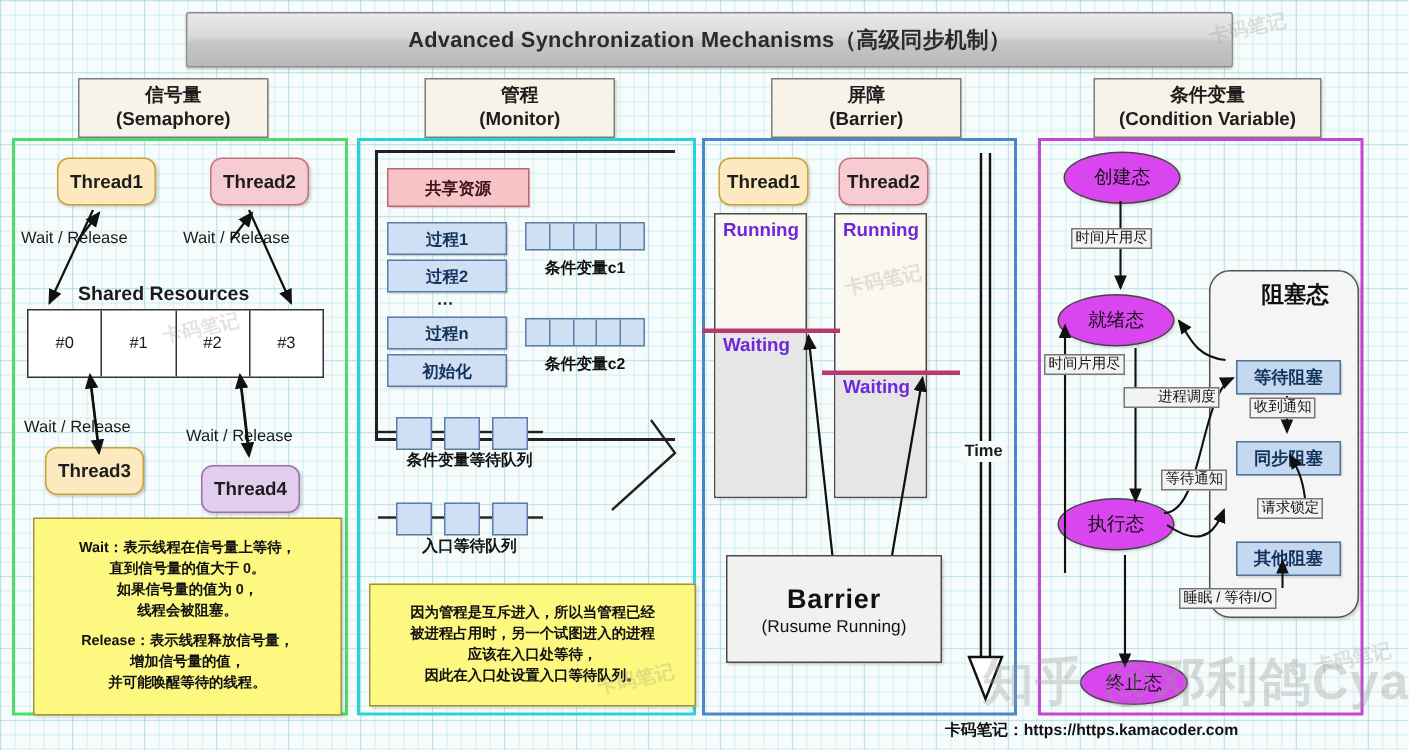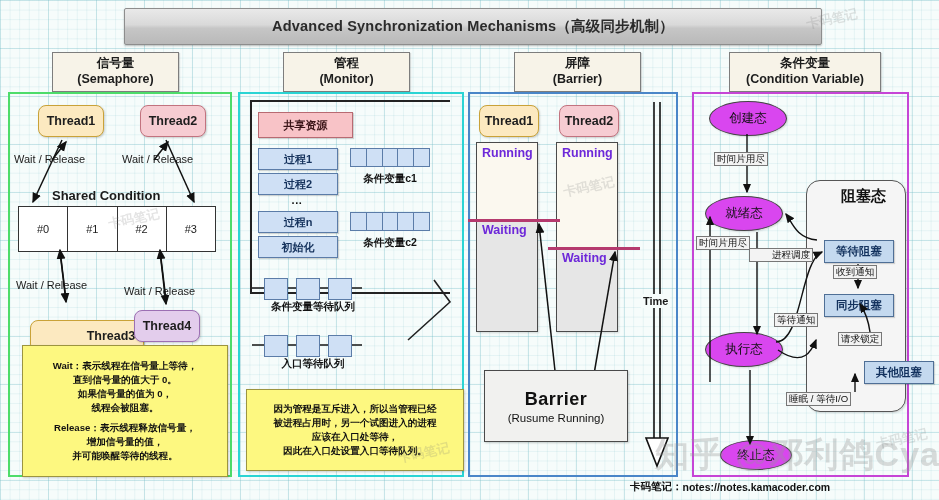--- a/index.html
+++ b/index.html
@@ -153,29 +153,29 @@
   <span>(Condition Variable)</span>
 </div>
 
 <div class="abs panel" id="panel-semaphore"></div>
 <div class="abs panel" id="panel-monitor"></div>
 <div class="abs panel" id="panel-barrier"></div>
 <div class="abs panel" id="panel-cond"></div>
 
 <div class="abs c thread th-yellow" style="left:38px;top:105px;width:64px;height:30px;">Thread1</div>
 <div class="abs c thread th-pink" style="left:140px;top:105px;width:64px;height:30px;">Thread2</div>
-<div class="abs c thread th-yellow" style="left:30px;top:320px;width:64px;height:30px;padding-left:48px;">Thread3</div>
+<div class="abs c thread th-yellow" style="left:30px;top:298px;width:64px;height:30px;">Thread3</div>
 <div class="abs c thread th-purple" style="left:134px;top:310px;width:64px;height:30px;">Thread4</div>
 
 <div class="abs lbl" style="left:14px;top:153px;">Wait / Release</div>
 <div class="abs lbl" style="left:122px;top:153px;">Wait / Release</div>
 <div class="abs lbl" style="left:16px;top:279px;">Wait / Release</div>
 <div class="abs lbl" style="left:124px;top:285px;">Wait / Release</div>
 
-<div class="abs lbl lbl-b" style="left:52px;top:188px;font-size:13px;">Shared Condition</div>
+<div class="abs lbl lbl-b" style="left:52px;top:188px;font-size:13px;">Shared Resources</div>
 
 <div class="abs res-table" style="left:18px;top:206px;width:196px;height:44px;">
   <div class="res-cell c">#0</div>
   <div class="res-cell c">#1</div>
   <div class="res-cell c">#2</div>
   <div class="res-cell c">#3</div>
 </div>
 
 <svg class="abs" style="left:8px;top:92px;width:220px;height:381px;overflow:visible">
   <defs>
@@ -305,21 +305,21 @@
 
 <div class="abs c ellipse" style="left:709px;top:101px;width:76px;height:33px;">创建态</div>
 <div class="abs c ellipse" style="left:705px;top:196px;width:76px;height:33px;">就绪态</div>
 <div class="abs c ellipse" style="left:705px;top:332px;width:76px;height:33px;">执行态</div>
 <div class="abs c ellipse" style="left:720px;top:440px;width:70px;height:28px;">终止态</div>
 
 <div class="abs blocked-panel" style="left:806px;top:180px;width:98px;height:230px;"></div>
 <div class="abs c blocked-title" style="left:806px;top:185px;width:115px;height:22px;">阻塞态</div>
 <div class="abs c bstate" style="left:824px;top:240px;width:68px;height:21px;">等待阻塞</div>
 <div class="abs c bstate" style="left:824px;top:294px;width:68px;height:21px;">同步阻塞</div>
-<div class="abs c bstate" style="left:824px;top:361px;width:68px;height:21px;margin-left:40px;">其他阻塞</div>
+<div class="abs c bstate" style="left:824px;top:361px;width:68px;height:21px;">其他阻塞</div>
 
 <svg class="abs" style="left:692px;top:92px;width:213px;height:381px;overflow:visible">
   <g stroke="#111" stroke-width="1.4" fill="none" marker-end="url(#ah)">
     <line x1="755" y1="0" x2="755" y2="0"></line>
 
     <line x1="55" y1="42" x2="55" y2="100"></line>
 
     <line x1="18" y1="290" x2="18" y2="125"></line>
 
     <line x1="65" y1="140" x2="65" y2="242"></line>
@@ -335,29 +335,29 @@
     <path d="M163,300 C163,290 163,288 163,282"></path>
 
     <path d="M125,148 C104,146 100,130 94,122"></path>
 
     <path d="M86,258 C112,276 120,258 124,248" marker-end=""></path>
   </g>
 </svg>
 
 <div class="abs c edge-lbl" style="left:714px;top:152px;">时间片用尽</div>
 <div class="abs c edge-lbl" style="left:696px;top:236px;">时间片用尽</div>
-<div class="abs c edge-lbl" style="left:749px;top:248px;padding-left:22px;">进程调度</div>
+<div class="abs c edge-lbl" style="left:749px;top:258px;padding-left:22px;">进程调度</div>
 <div class="abs c edge-lbl" style="left:774px;top:313px;">等待通知</div>
 <div class="abs c edge-lbl" style="left:833px;top:265px;">收到通知</div>
 <div class="abs c edge-lbl" style="left:838px;top:332px;">请求锁定</div>
 <div class="abs c edge-lbl" style="left:786px;top:392px;">睡眠 / 等待I/O</div>
 
 <div class="abs wm" id="wm-big">知乎 @邓利鸽Cyan</div>
 <div class="abs wm" style="left:806px;top:10px;font-size:13px;transform:rotate(-12deg);">卡码笔记</div>
 <div class="abs wm" style="left:108px;top:210px;font-size:13px;transform:rotate(-12deg);">卡码笔记</div>
 <div class="abs wm" style="left:563px;top:178px;font-size:13px;transform:rotate(-12deg);">卡码笔记</div>
 <div class="abs wm" style="left:398px;top:444px;font-size:13px;transform:rotate(-12deg);">卡码笔记</div>
 <div class="abs wm" style="left:876px;top:430px;font-size:13px;transform:rotate(-12deg);">卡码笔记</div>
 
 <div class="abs c" id="credit">
   <span class="cn">卡码笔记：</span>
-  <span>notes://notes.kamacoder.com</span>
+  <span>https://https.kamacoder.com</span>
 </div>
 
 </body></html>

